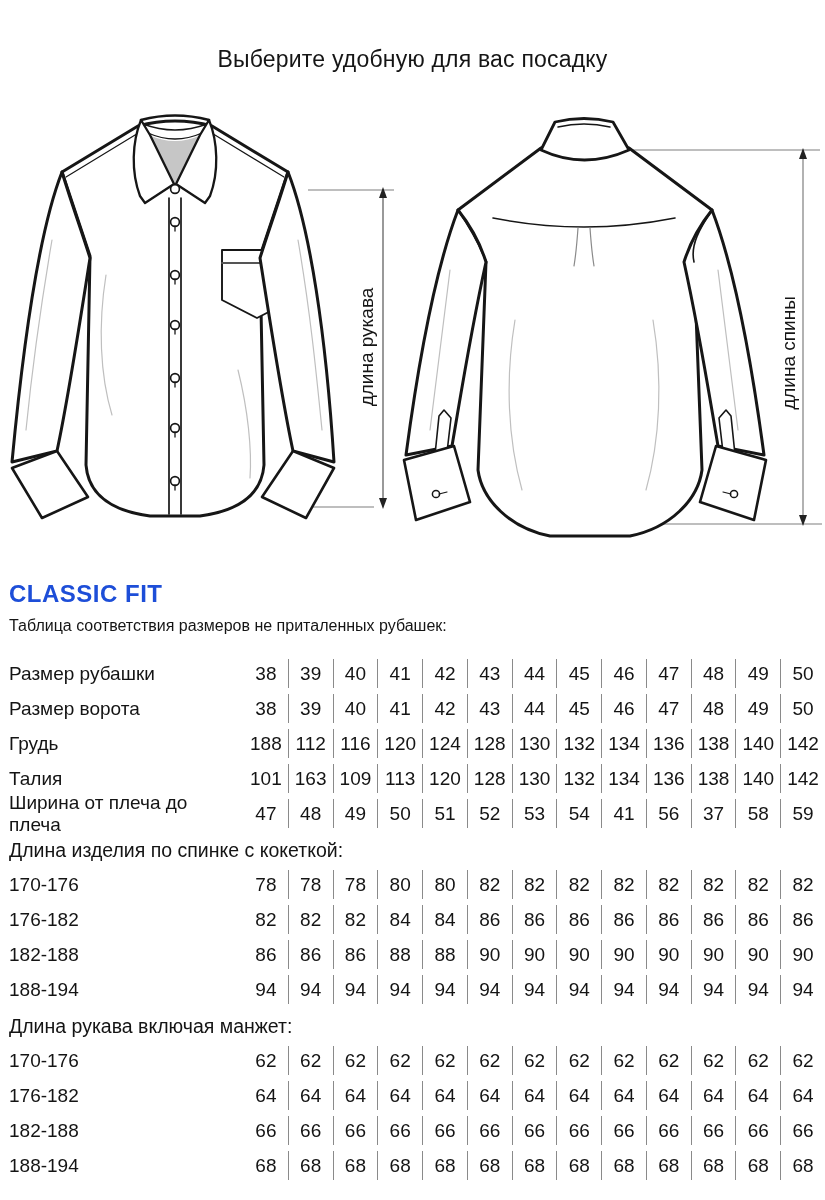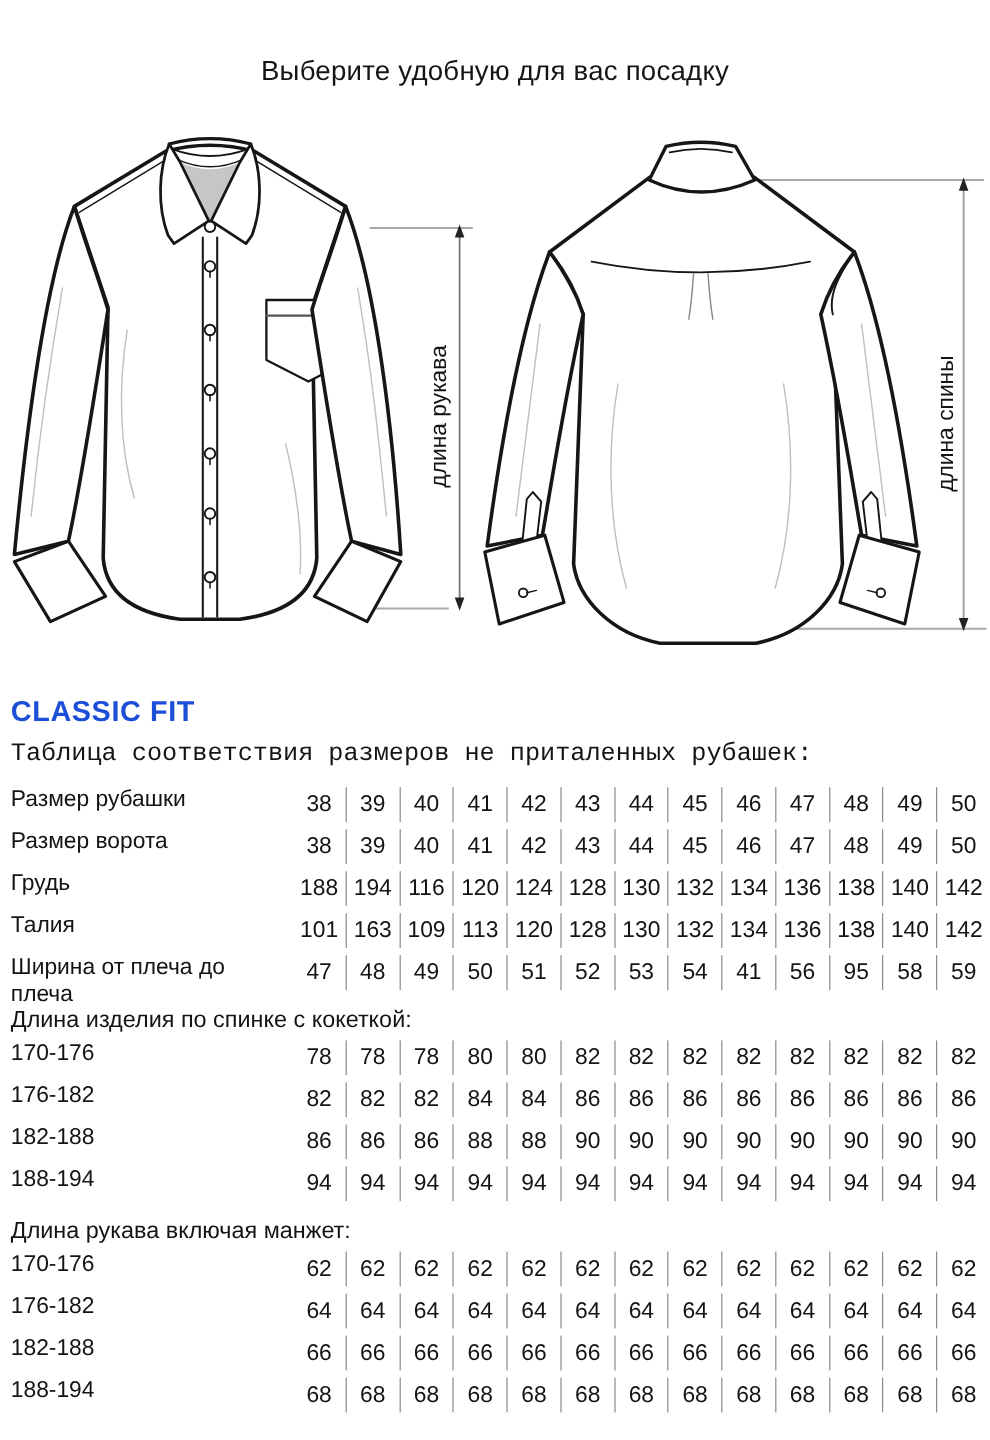--- a/index.html
+++ b/index.html
@@ -6,23 +6,23 @@
   body{width:825px;height:1200px;font-family:"Liberation Sans",sans-serif;color:#111;}
   .page{position:relative;width:825px;height:1200px;overflow:hidden;background:#fff;}
   .title{position:absolute;top:46px;left:0;width:825px;text-align:center;
          font-size:23px;letter-spacing:.2px;color:#151515;}
   .diagram{position:absolute;top:110px;left:0;width:825px;height:448px;}
   .diagram svg{position:absolute;left:0;top:0;}
   .vlabel{position:absolute;font-size:19px;color:#151515;white-space:nowrap;
           transform:translate(-50%,-50%) rotate(-90deg);}
   .classic{position:absolute;top:580px;left:9px;font-size:24px;font-weight:bold;
            letter-spacing:.5px;color:#1d4ed8;}
-  .subtitle{position:absolute;top:617px;left:9px;font-size:21px;color:#151515;font-family:Liberation Mono, monospace;}
+  .subtitle{position:absolute;top:617px;left:9px;font-size:16px;color:#151515;}
   .size-table{position:absolute;top:656px;left:9px;width:816px;}
-  .t-row{display:flex;height:35px;align-items:flex-start;}
+  .t-row{display:flex;height:35px;align-items:center;}
   .t-label{flex:0 0 211px;font-size:19px;color:#141414;}
   .t-cell{flex:1;text-align:center;font-size:19px;color:#141414;
           height:29px;line-height:29px;border-left:1.5px solid #8a8a8a;}
   .t-cell.first{border-left:none;margin-left:24px;}
   .t-heading{height:36px;line-height:38px;font-size:19.5px;color:#141414;}
 </style>
 </head>
 <body>
 
 <div class="page">
@@ -183,21 +183,21 @@
         <div class="t-cell">45</div>
         <div class="t-cell">46</div>
         <div class="t-cell">47</div>
         <div class="t-cell">48</div>
         <div class="t-cell">49</div>
         <div class="t-cell">50</div>
       </div>
       <div class="t-row">
         <div class="t-label">Грудь</div>
         <div class="t-cell first">188</div>
-        <div class="t-cell">194</div>
+        <div class="t-cell">112</div>
         <div class="t-cell">116</div>
         <div class="t-cell">120</div>
         <div class="t-cell">124</div>
         <div class="t-cell">128</div>
         <div class="t-cell">130</div>
         <div class="t-cell">132</div>
         <div class="t-cell">134</div>
         <div class="t-cell">136</div>
         <div class="t-cell">138</div>
         <div class="t-cell">140</div>
@@ -224,21 +224,21 @@
         <div class="t-cell first">47</div>
         <div class="t-cell">48</div>
         <div class="t-cell">49</div>
         <div class="t-cell">50</div>
         <div class="t-cell">51</div>
         <div class="t-cell">52</div>
         <div class="t-cell">53</div>
         <div class="t-cell">54</div>
         <div class="t-cell">41</div>
         <div class="t-cell">56</div>
-        <div class="t-cell">95</div>
+        <div class="t-cell">37</div>
         <div class="t-cell">58</div>
         <div class="t-cell">59</div>
       </div>
       <div class="t-heading">Длина изделия по спинке с кокеткой:</div>
       <div class="t-row">
         <div class="t-label">170-176</div>
         <div class="t-cell first">78</div>
         <div class="t-cell">78</div>
         <div class="t-cell">78</div>
         <div class="t-cell">80</div>

